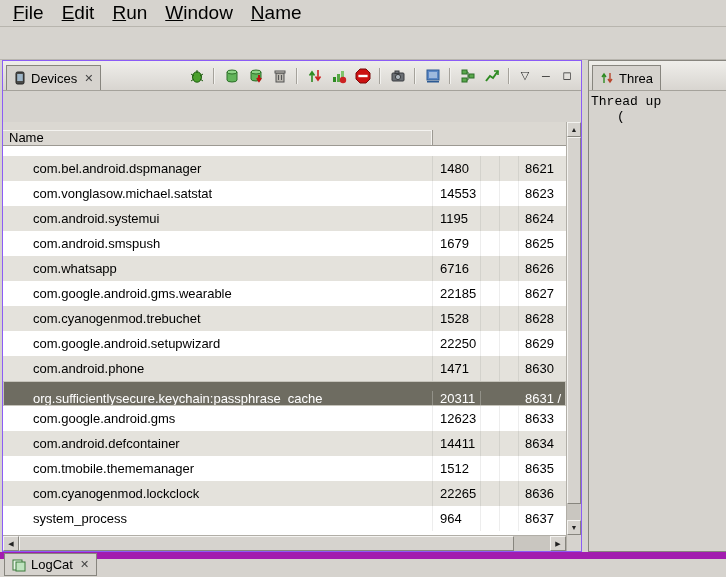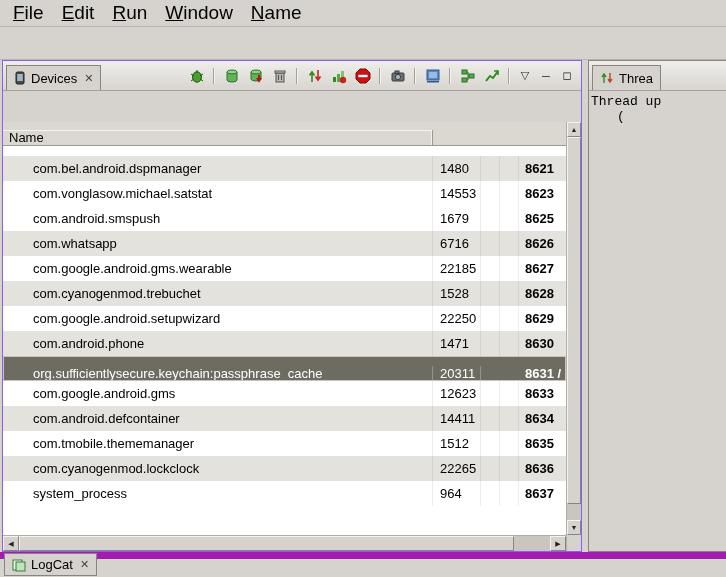--- a/index.html
+++ b/index.html
@@ -54,21 +54,21 @@
   .row { height:25px; display:flex; align-items:stretch; font-size:13px; }
   .row.stripe { background:var(--row-stripe,#e4e2dc); }
   .row.selected { background:var(--selection-bg,#6e6c61); color:var(--selection-text,#ffffff);
     outline:1px solid #c6c4bb; outline-offset:-1px;align-items:flex-end; }
   .cell { display:flex; align-items:center; overflow:hidden; white-space:nowrap;
     border-right:1px solid rgba(0,0,0,0.07); }
   .row.selected .cell { border-right-color:rgba(255,255,255,0.25); }
   .cell.c-name { width:430px; padding-left:30px; }
   .cell.c-pid { width:48px; padding-left:7px; }
   .cell.c-s { width:19px; }
-  .cell.c-port { flex:1; padding-left:6px; border-right:none;font-weight:bold; }
+  .cell.c-port { flex:1; padding-left:6px; border-right:none; }
 
   
   .vcol { width:15px; flex:none; display:flex; flex-direction:column; background:var(--window-bg,#d6d3ce);
     border-left:1px solid #b1aea7; }
   .vscroll { flex:1; display:flex; flex-direction:column; background:#c9c6c0; }
   .sb-btn { width:100%; height:15px; flex:none; background:var(--window-bg,#d6d3ce);
     border:1px solid; border-color:#f4f3f0 #87857e #87857e #f4f3f0;
     font-size:7px; line-height:13px; text-align:center; color:#222; }
   .vthumb { flex:1; margin-bottom:16px; background:var(--window-bg,#d6d3ce);
     border:1px solid; border-color:#f4f3f0 #87857e #87857e #f4f3f0; }
@@ -237,20 +237,27 @@
     <div class="cell c-s"></div>
     <div class="cell c-port">8621</div>
   </div>
             <div class="row">
     <div class="cell c-name">com.vonglasow.michael.satstat</div>
     <div class="cell c-pid">14553</div>
     <div class="cell c-s"></div>
     <div class="cell c-s"></div>
     <div class="cell c-port">8623</div>
   </div>
+            <div class="row stripe">
+    <div class="cell c-name">com.android.systemui</div>
+    <div class="cell c-pid">1195</div>
+    <div class="cell c-s"></div>
+    <div class="cell c-s"></div>
+    <div class="cell c-port">8624</div>
+  </div>
             <div class="row">
     <div class="cell c-name">com.android.smspush</div>
     <div class="cell c-pid">1679</div>
     <div class="cell c-s"></div>
     <div class="cell c-s"></div>
     <div class="cell c-port">8625</div>
   </div>
             <div class="row stripe">
     <div class="cell c-name">com.whatsapp</div>
     <div class="cell c-pid">6716</div>

